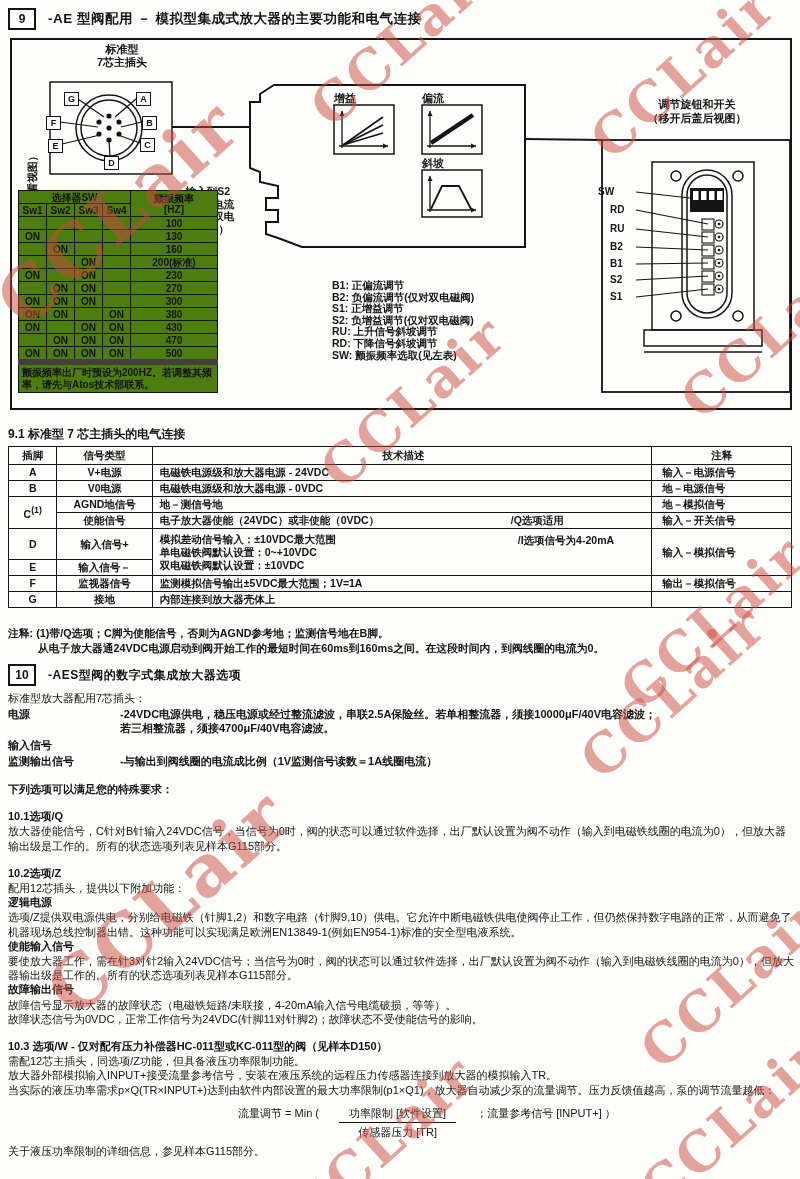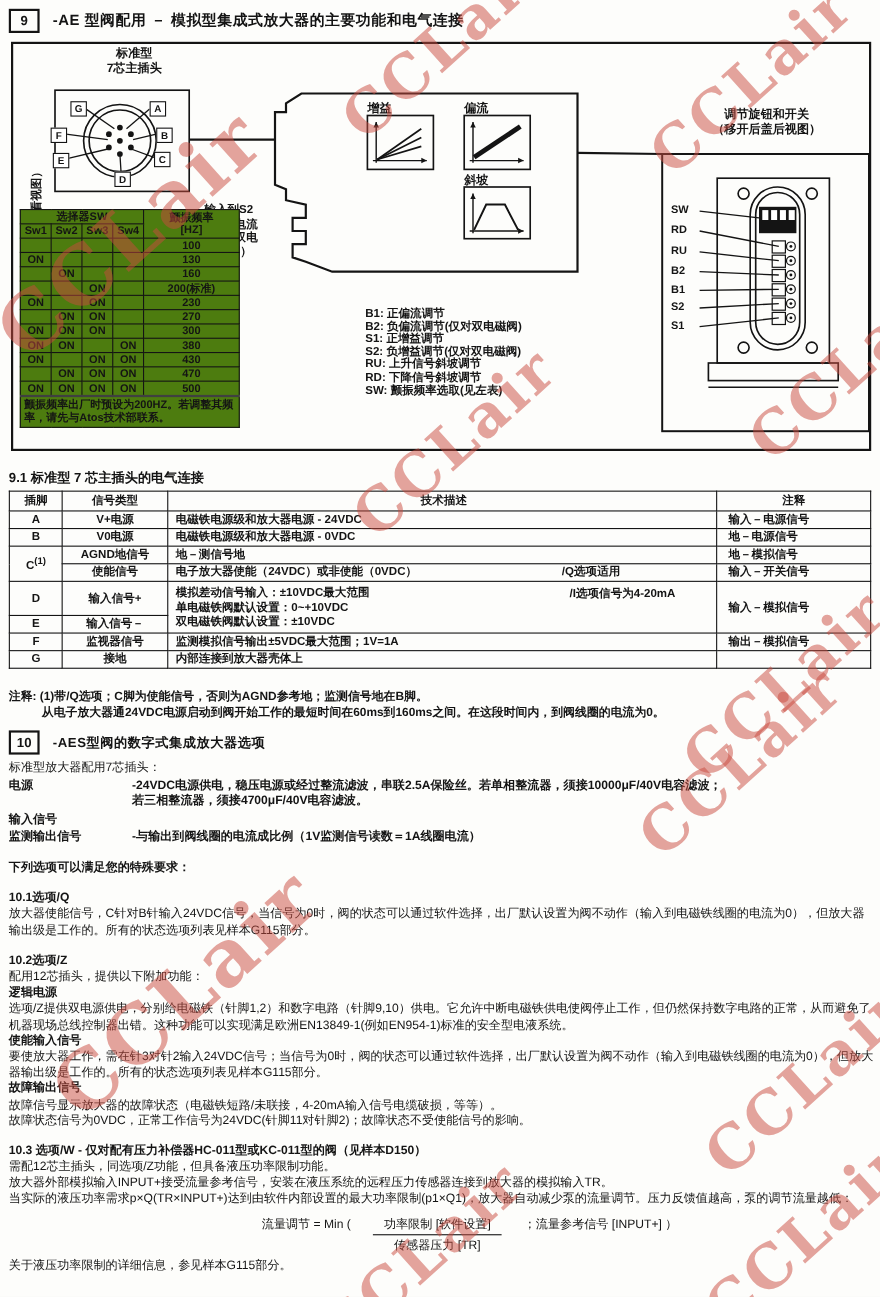--- a/index.html
+++ b/index.html
@@ -38,21 +38,21 @@
                font-size:11px;line-height:13.5px;}
   .plabel{position:absolute;width:26px;font-size:10px;font-weight:bold;z-index:5;}
 
   
   .ftable{position:absolute;left:6px;top:150px;border-collapse:collapse;
           font-size:10px;font-weight:bold;background:#4d7c0f;z-index:6;}
   .ftable th,.ftable td{border:1.5px solid #141414;text-align:center;padding:0;height:12px;line-height:11px;}
   .ftable th{font-size:10px;}
   .ftable .swc{width:27px;}
   .ftable .fq{width:86px;}
-  .ftable .fnote{font-size:10px;text-align:left;padding:2px 3px;line-height:11.5px;border-top:2px solid #404040;}
+  .ftable .fnote{font-size:10px;text-align:left;padding:2px 3px;line-height:11.5px;border-top:6px solid #404040;}
 
   
   .s91-title{left:8px;top:426px;font-size:12px;font-weight:bold;}
   .etable{position:absolute;left:8px;top:446px;border-collapse:collapse;width:784px;
           font-size:10.5px;font-weight:bold;}
   .etable th,.etable td{border:1.2px solid #141414;padding:1px 4px;line-height:13px;}
   .etable th{text-align:center;height:15px;}
   .etable .pin{width:40px;text-align:center;}
   .etable .typ{width:88px;text-align:center;}
   .etable .desc{width:500px;text-align:left;padding-left:7px;position:relative;}
@@ -243,21 +243,21 @@
     <div class="abs annotations pre">B1: 正偏流调节
 B2: 负偏流调节(仅对双电磁阀)
 S1: 正增益调节
 S2: 负增益调节(仅对双电磁阀)
 RU: 上升信号斜坡调节
 RD: 下降信号斜坡调节
 SW: 颤振频率选取(见左表)</div>
     <div class="abs panel-title pre">调节旋钮和开关
 （移开后盖后视图）</div>
 
-    <span class="plabel" style="left:598px;top:146px;">SW</span>
+    <span class="plabel" style="left:586px;top:146px;">SW</span>
     <span class="plabel" style="left:598px;top:164px;">RD</span>
     <span class="plabel" style="left:598px;top:183px;">RU</span>
     <span class="plabel" style="left:598px;top:201px;">B2</span>
     <span class="plabel" style="left:598px;top:218px;">B1</span>
     <span class="plabel" style="left:598px;top:234px;">S2</span>
     <span class="plabel" style="left:598px;top:251px;">S1</span>
 
     <table class="ftable">
       <tbody>
           <tr>

